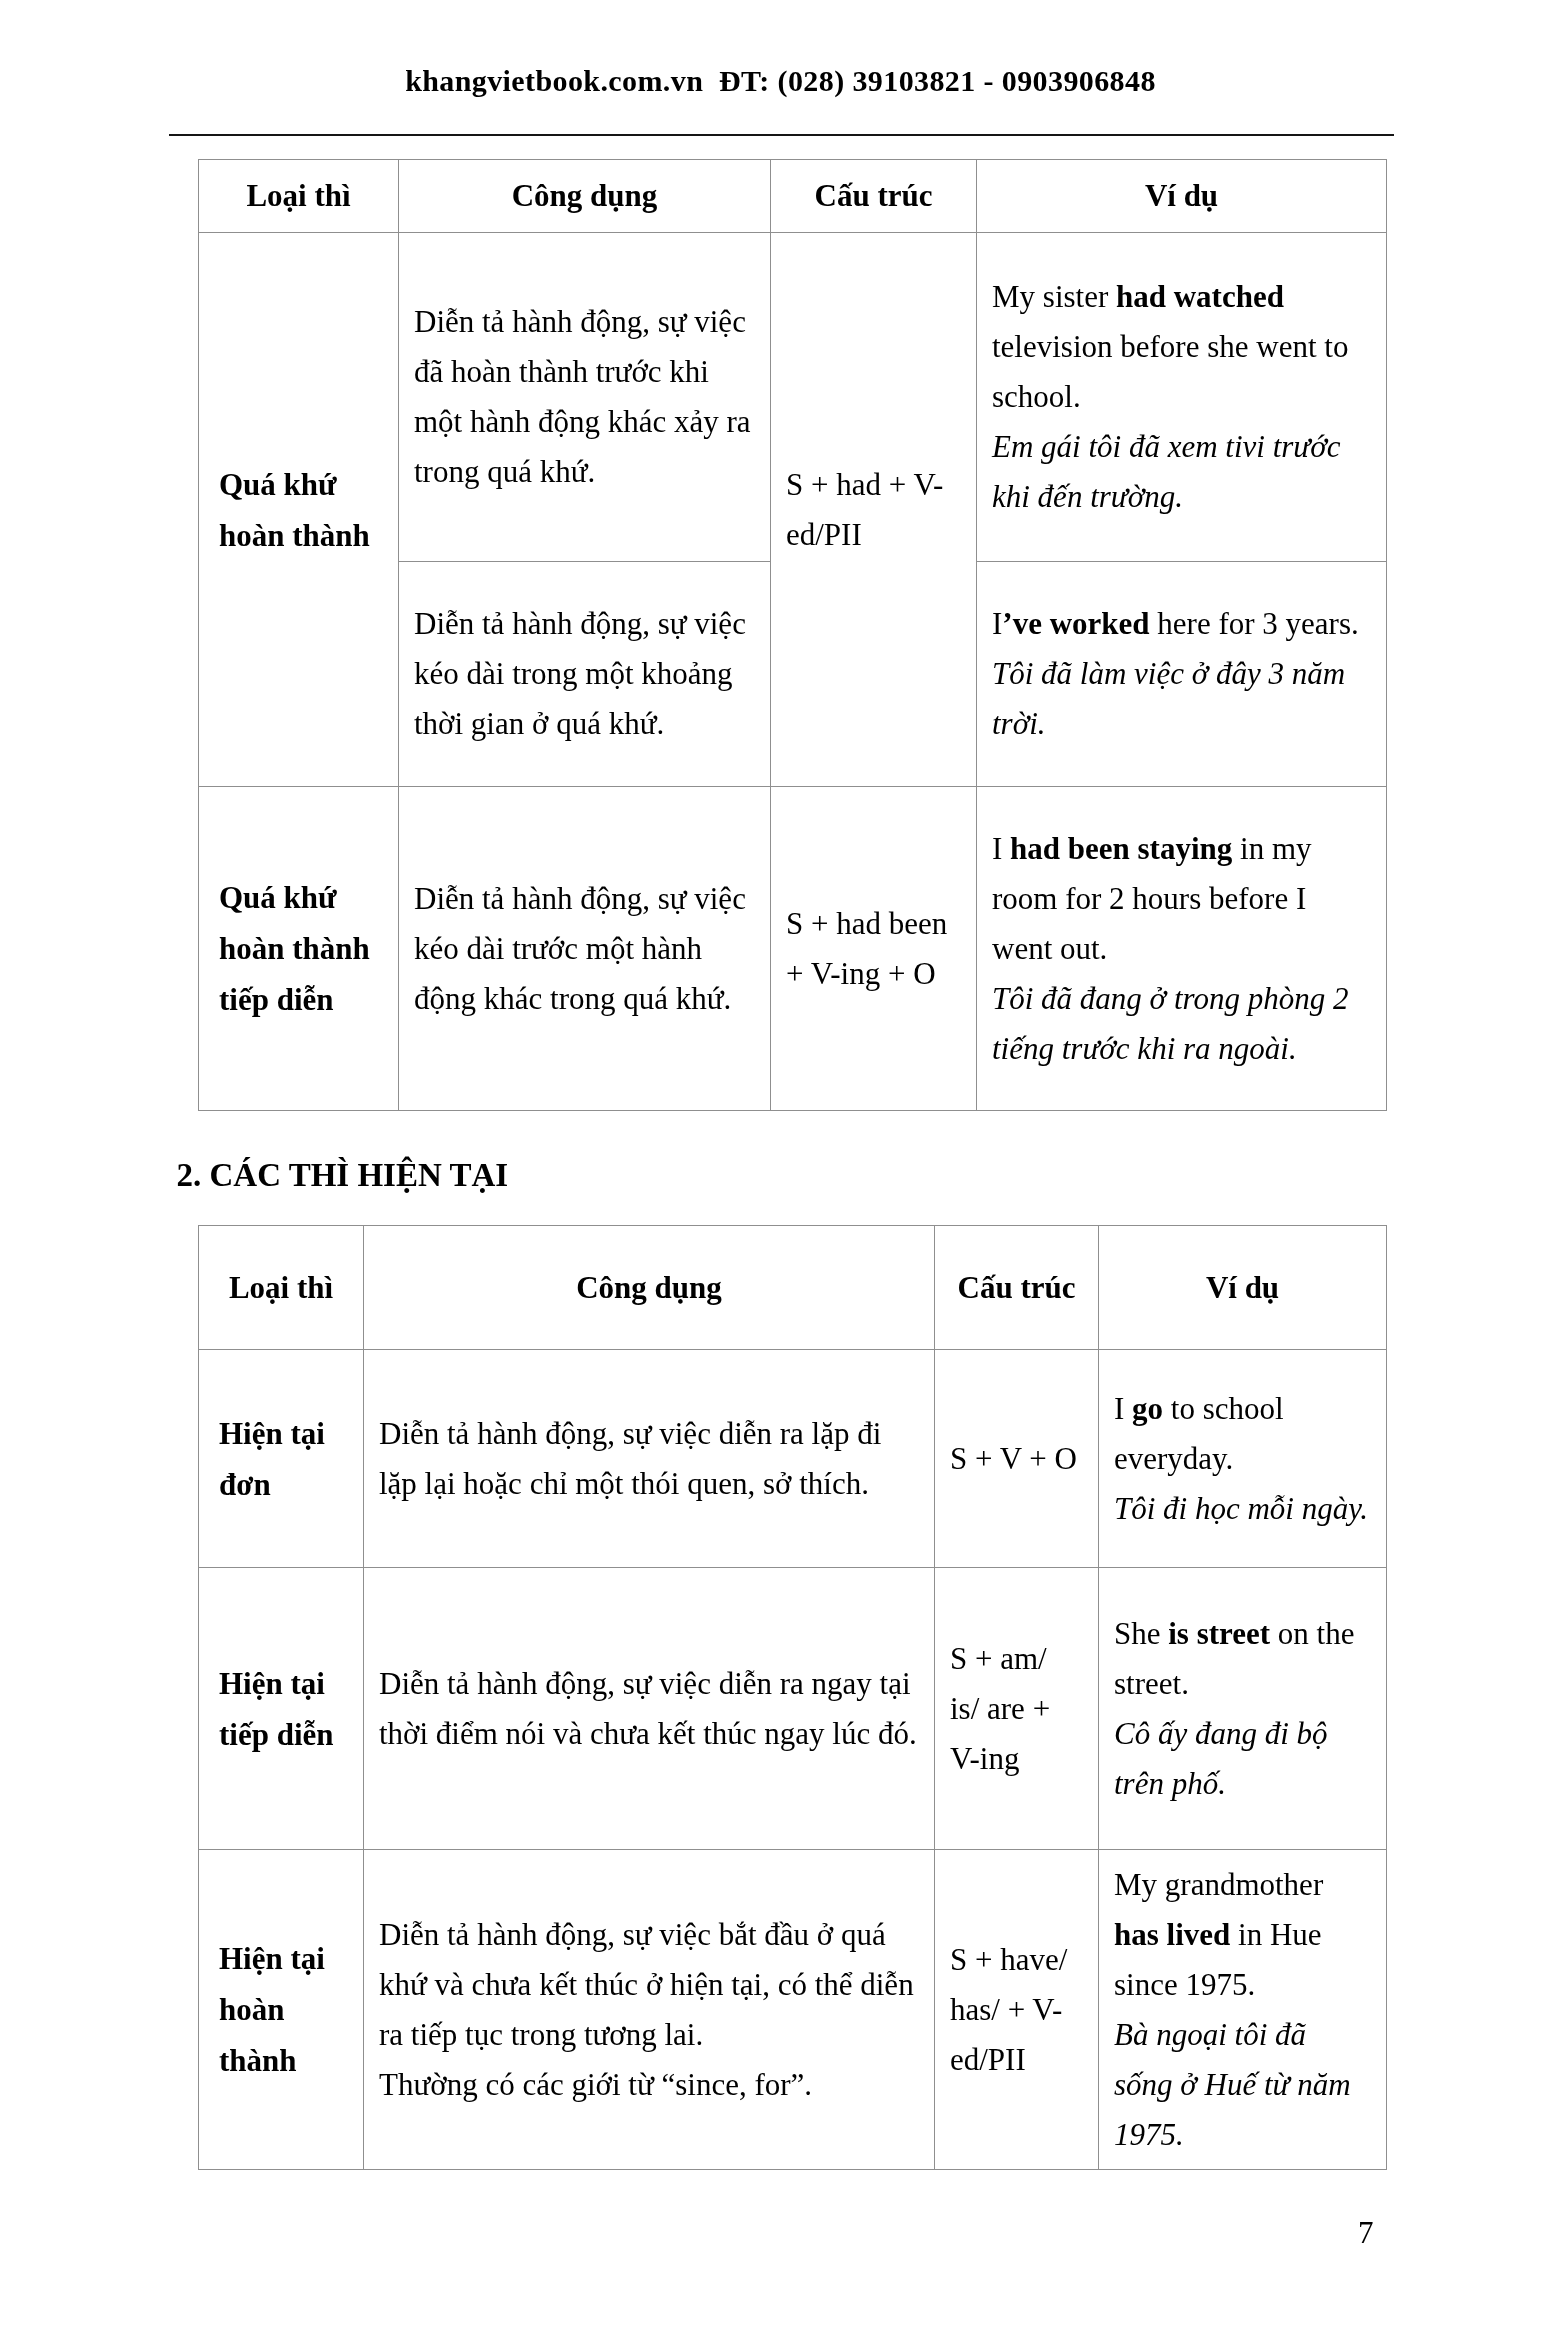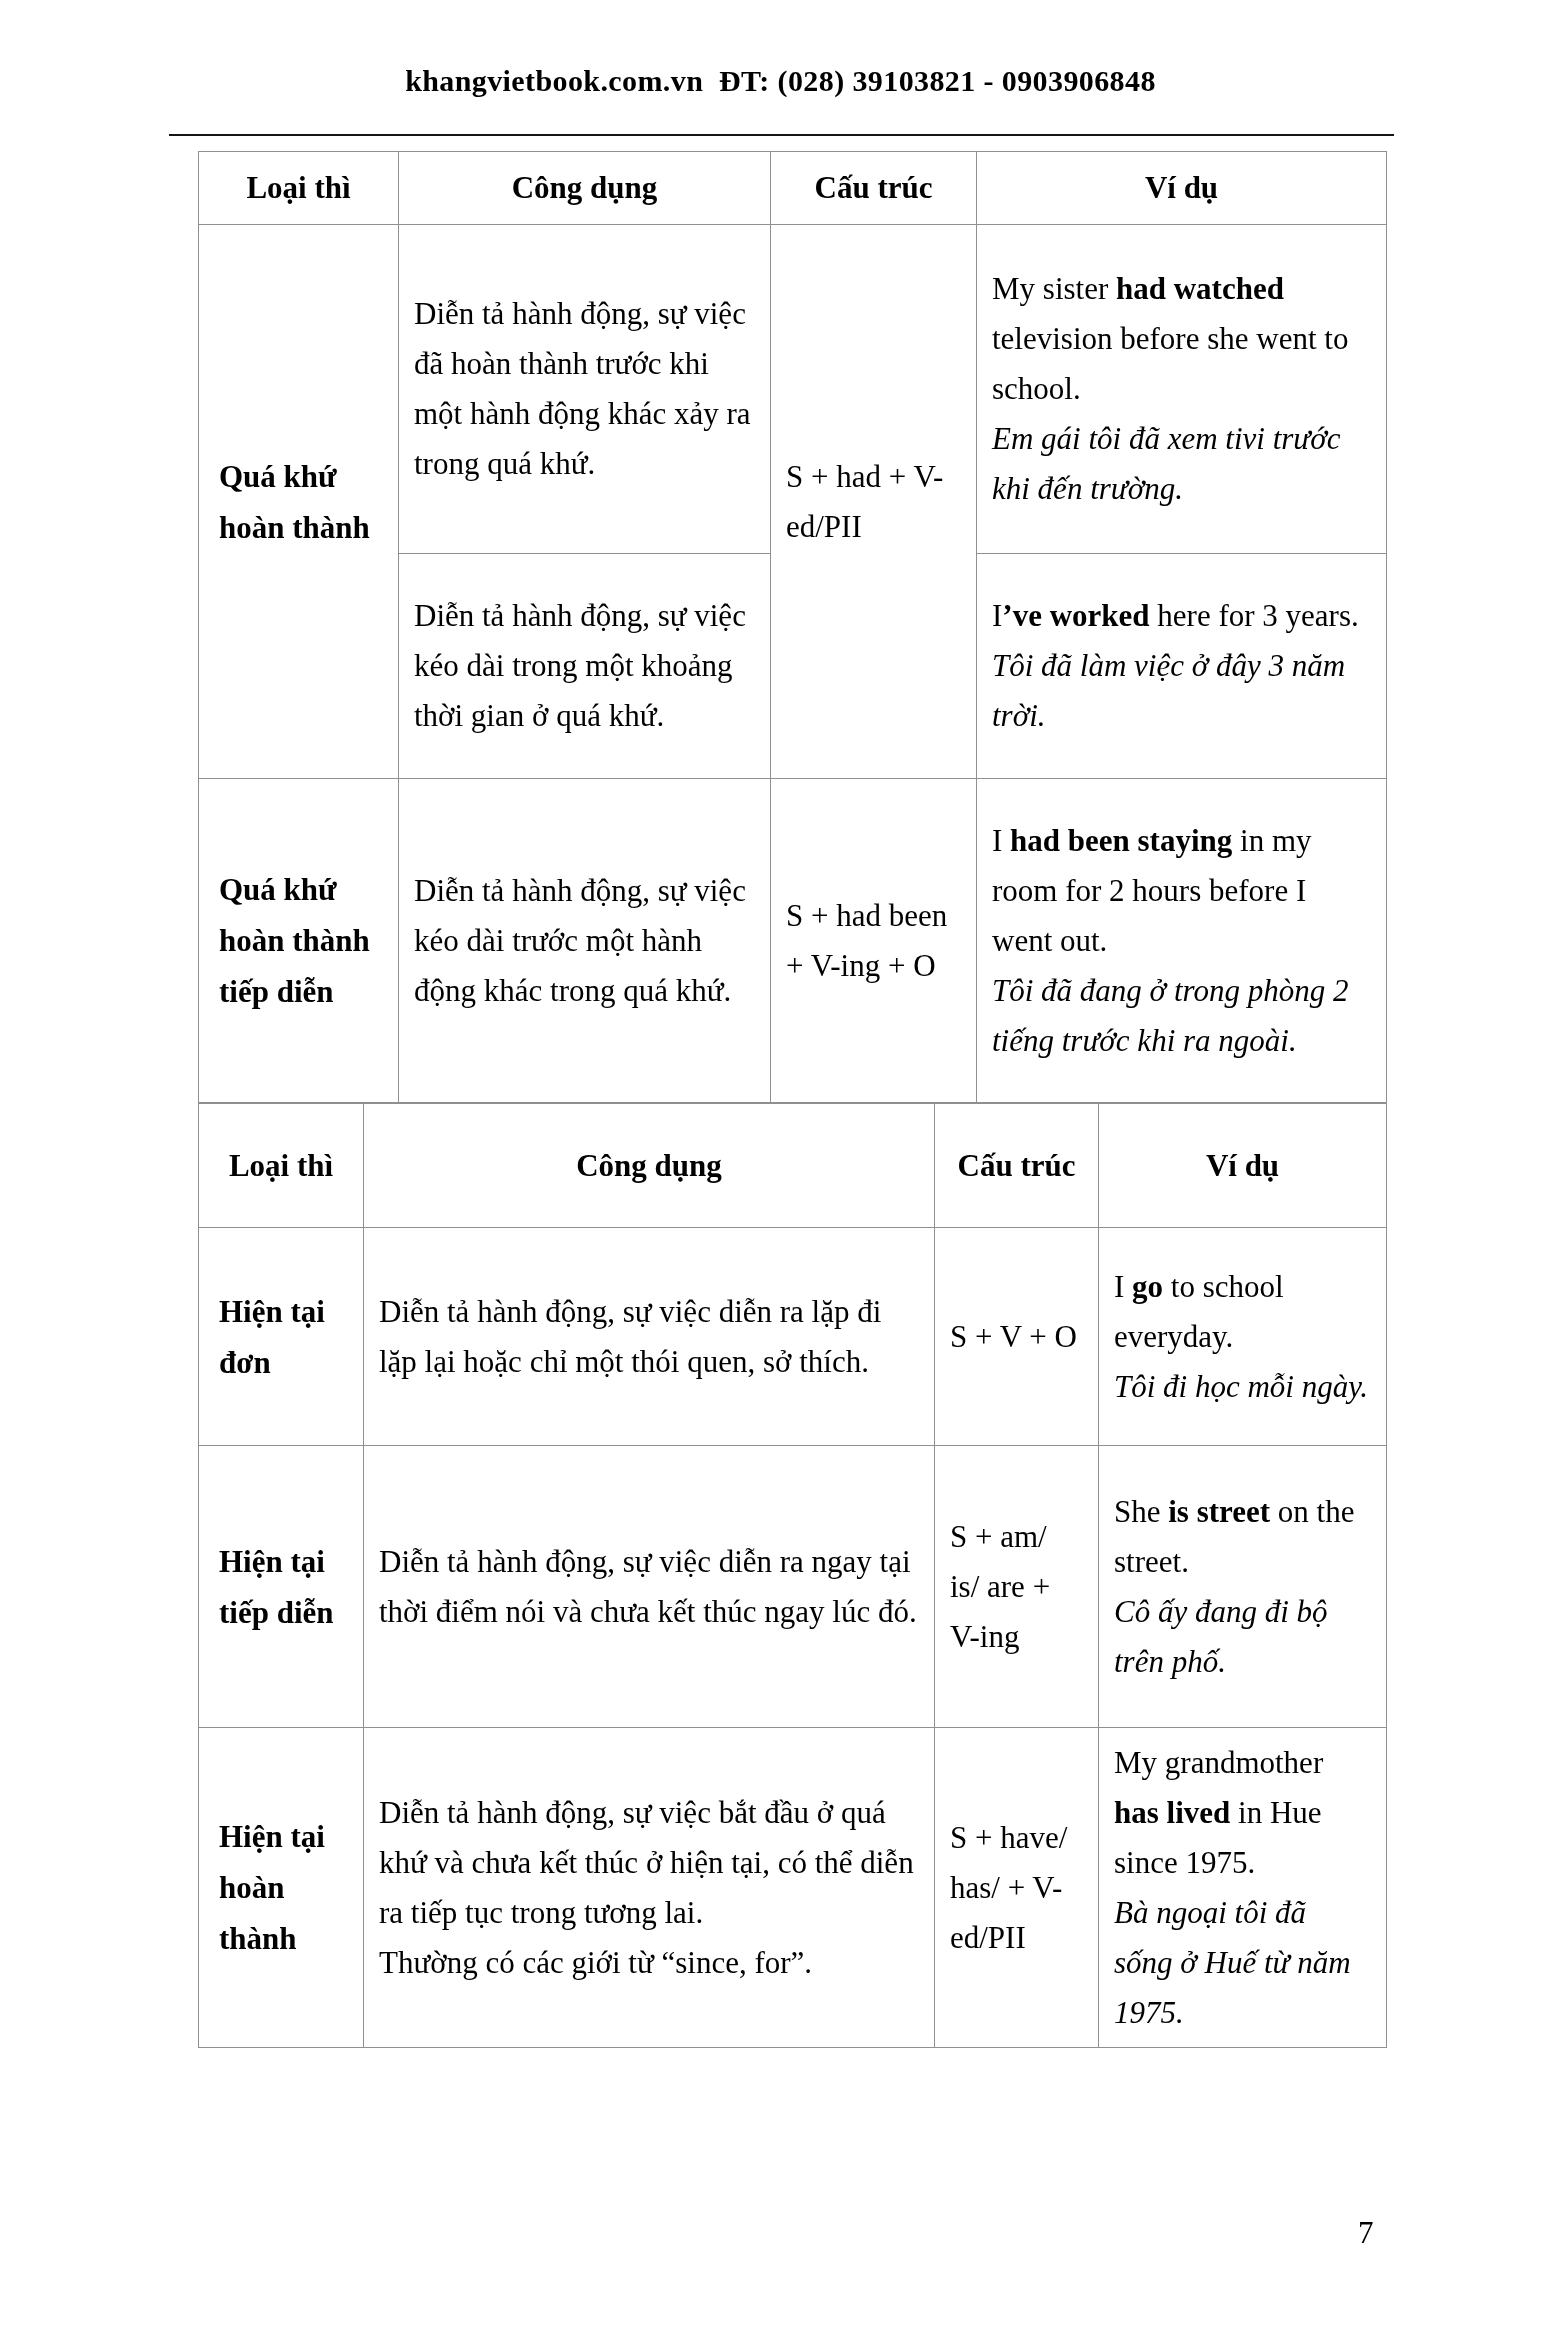--- a/index.html
+++ b/index.html
@@ -16,21 +16,21 @@
     text-align: center;
     font-weight: bold; 
     font-size: 30px; letter-spacing: 0.4px;
     white-space: pre;
   }
   .top-rule {
     position: absolute; top: 134px; left: 169px; width: 1225px;
     border-top: 2.5px solid #151515; height: 0;
   }
   .content {
-    position: absolute; top: 151px; left: 198px; width: 1188px;
+    position: absolute; top: 159px; left: 198px; width: 1188px;
   }
   table.grammar-table {
     border-collapse: collapse;
     table-layout: fixed;
     width: 1188px;
     font-size: 31px;
     line-height: 50px;
   }
   .grammar-table th, .grammar-table td {
     border: 1.7px solid #8f8f8f;
@@ -118,20 +118,21 @@
           </td>
         <td class="structure">S + had been + V-ing + O</td>
         <td class="example">
             <div class="par"><span>I </span><span class="b">had been staying</span><span> in my room for 2 hours before I went out.</span></div>
             <div class="par"><span class="i">Tôi đã đang ở trong phòng 2 tiếng trước khi ra ngoài.</span></div>
           </td>
       </tr>
     </tbody>
   </table>
 
+  <h2 class="section-heading">2. CÁC THÌ HIỆN TẠI</h2>
 
   <table class="grammar-table table2">
     <colgroup>
       <col style="width:165px">
         <col style="width:571px">
         <col style="width:164px">
         <col style="width:288px">
     </colgroup>
     <thead>
       <tr class="h">

